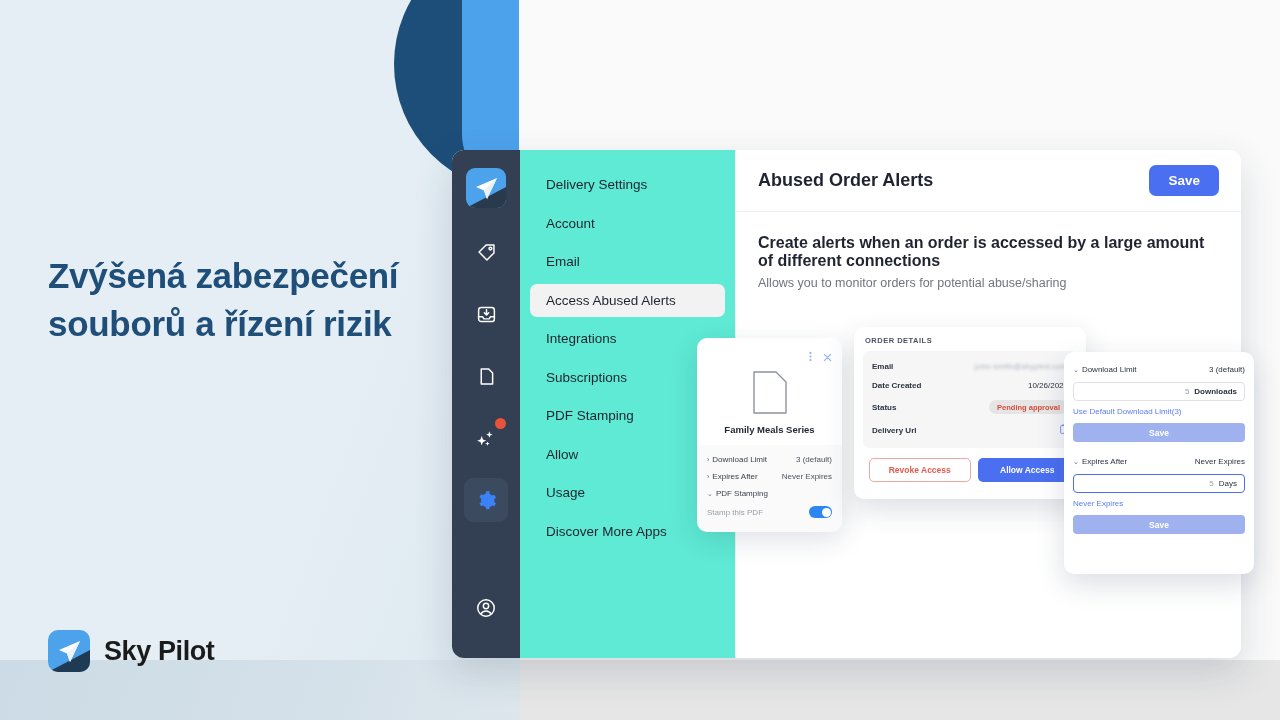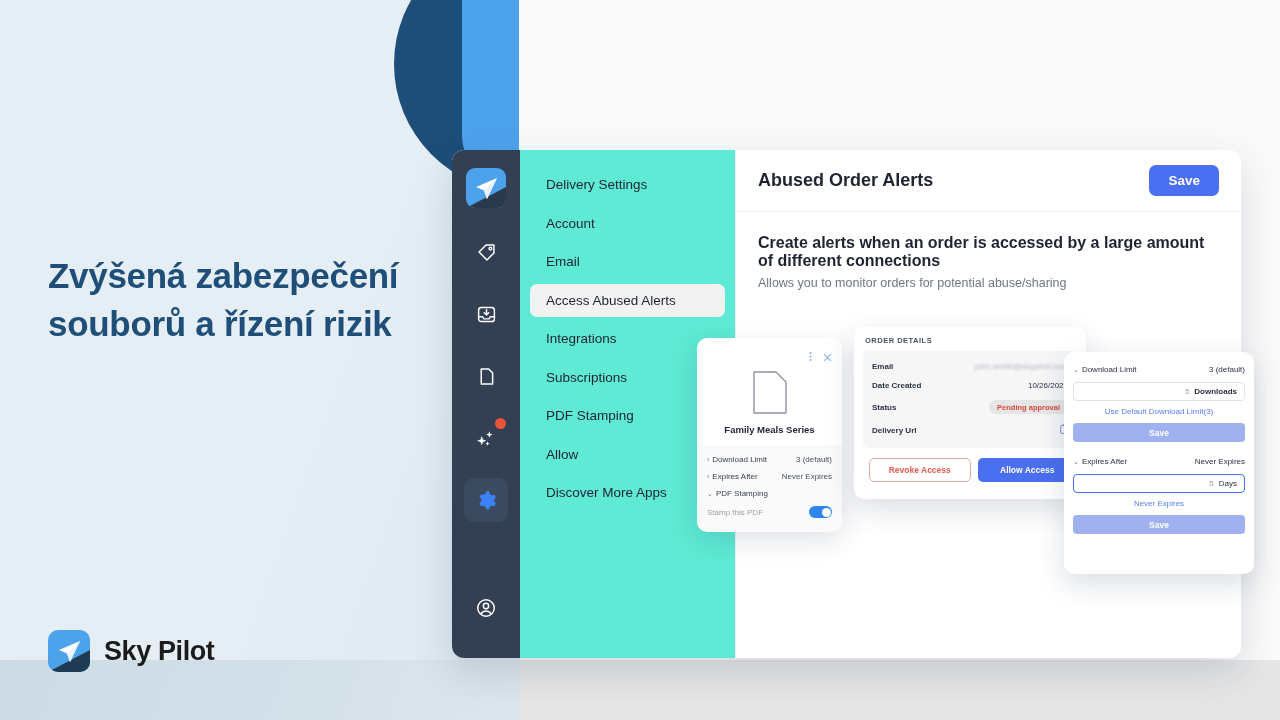--- a/index.html
+++ b/index.html
@@ -284,21 +284,21 @@
     display: flex; align-items: center; justify-content: flex-end;
     padding: 0 7px; gap: 5px;
     font-size: 8px;
     margin-top: 5px;
   }
   .rinput.focused { border: 1.5px solid #4a6ff0; }
   .rinput .num { color: #9aa0aa; }
   .rinput .unit { color: #2b3240; font-weight: 700; }
   .rinput.focused .unit { font-weight: 400; color: #2b3240; }
   .rlink {
-    text-align: center; color: #5a7ef2;
+    color: #5a7ef2;
     font-size: 8px; margin-top: 6px; cursor: pointer;
   }
   .rsave {
     width: 100%; height: 19px;
     background: #9fb2ef; color: #ffffff;
     border: none; border-radius: 4px;
     font-size: 8.5px; font-weight: 700;
     margin-top: 7px; cursor: pointer;
     display: flex; align-items: center; justify-content: center;
   }
@@ -393,20 +393,21 @@
 
     <div class="settings-nav">
       <div class="nav-item">Delivery Settings</div>
       <div class="nav-item">Account</div>
       <div class="nav-item">Email</div>
       <div class="nav-item active">Access Abused Alerts</div>
       <div class="nav-item">Integrations</div>
       <div class="nav-item">Subscriptions</div>
       <div class="nav-item">PDF Stamping</div>
       <div class="nav-item">Allow</div>
+      <div class="nav-item">Usage</div>
       <div class="nav-item">Discover More Apps</div>
     </div>
 
     <div class="main-panel">
       <div class="main-head">
         <div class="main-title">Abused Order Alerts</div>
         <button class="save-btn">Save</button>
       </div>
       <div class="main-body">
         <div class="body-title">Create alerts when an order is accessed by a large amount of different connections</div>

